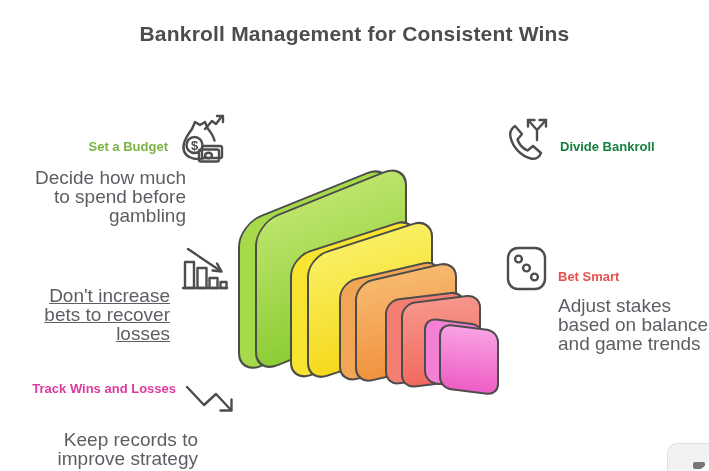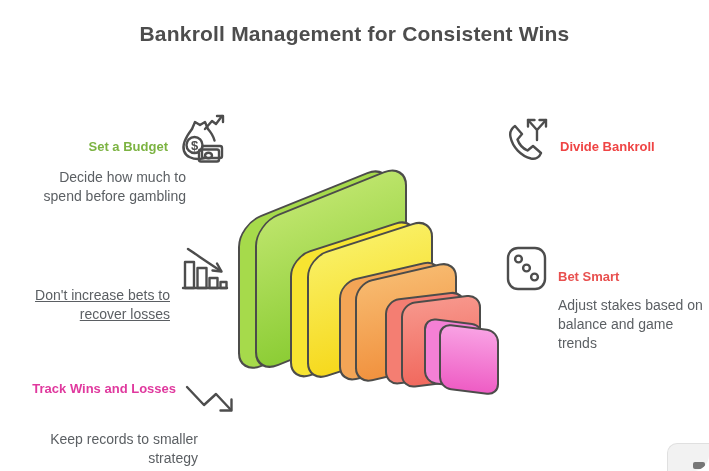--- a/index.html
+++ b/index.html
@@ -7,25 +7,25 @@
     position:relative;width:709px;height:471px;background:#ffffff;overflow:hidden;
     font-family:"Liberation Sans", sans-serif;
     border-radius:16px;
   }
   .abs{position:absolute;}
   #title{
     left:0;top:22px;width:709px;text-align:center;
     font-size:21px;font-weight:700;color:#4d4d4d;letter-spacing:.2px;
   }
   .heading{font-size:13px;font-weight:700;line-height:21px;}
-  .desc{font-size:14px;line-height:19px;color:#5b5f63;}
+  .desc{font-size:19px;line-height:19px;color:#5b5f63;}
   .ta-r{text-align:right;}
   .ta-l{text-align:left;}
   .h-green{color:#7cb342;} .h-orange{color:#e0882f;} .h-pink{color:#e0399e;}
-  .h-yellow{color:#ef4444;} .h-red{color:#e8504f;}
+  .h-yellow{color:#15803d;} .h-red{color:#e8504f;}
   .icon{stroke:#4d4d4d;stroke-width:2.4;fill:none;stroke-linecap:round;stroke-linejoin:round;}
   .slab{stroke:#4c4c4a;stroke-width:2;stroke-linejoin:round;}
   #chat-widget{
     right:0;bottom:0;width:41px;height:27px;background:#f2f2f2;
     border:1px solid #e0e0e0;border-right:none;border-bottom:none;
     border-radius:10px 0 0 0;cursor:pointer;
   }
   #chat-widget .glyph{
     position:absolute;left:25px;top:18px;width:12px;height:7px;
     background:#777;border-radius:2px;
@@ -61,21 +61,21 @@
     <path class="icon" d="M10 9 C22 17 32 24 43 31"></path>
     <path class="icon" d="M43.5 31.5 L34.5 30.5 M43.5 31.5 L39 23.5"></path>
   </svg>
   <div class="abs desc ta-r" style="left:20px;top:286px;width:150px;text-decoration:underline;">Don't increase bets to recover losses</div>
 
   <svg class="abs" style="left:184px;top:380px;" width="52" height="44" viewBox="0 0 52 44">
     <path class="icon" d="M3 7 L20 25 L32 14 L47 30"></path>
     <path class="icon" d="M47.5 30.5 V19.5 M47.5 30.5 H36.5"></path>
   </svg>
   <div class="abs heading h-pink ta-r" style="left:20px;top:378px;width:156px;">Track Wins and Losses</div>
-  <div class="abs desc ta-r" style="left:10px;top:430px;width:188px;">Keep records to smaller strategy</div>
+  <div class="abs desc ta-r" style="left:10px;top:430px;width:188px;">Keep records to improve strategy</div>
 
   <svg class="abs" style="left:500px;top:110px;" width="54" height="58" viewBox="0 0 54 58">
     <path class="icon" d="M15 16 l7 8 -4.5 5.5 c1.5 4.5 5.5 9 10 11 l5.5 -4.5 8 7 c-1.5 4 -5.5 6.5 -10 5.5 c-10 -2.5 -18.5 -11.5 -20.5 -21.5 c-1 -4.5 1 -8.5 4.5 -11 z"></path>
     <path class="icon" d="M37 30 V20 M37 20 L28 10 M37 20 L46 10"></path>
     <path class="icon" d="M28 10 h6.5 M28 10 v6.5 M46 10 h-6.5 M46 10 v6.5"></path>
   </svg>
   <div class="abs heading h-yellow ta-l" style="left:560px;top:136px;width:145px;">Divide Bankroll</div>
 
   <svg class="abs" style="left:503px;top:241px;" width="46" height="52" viewBox="0 0 46 52">
     <rect class="icon" x="5" y="7" width="37" height="41" rx="10"></rect>

